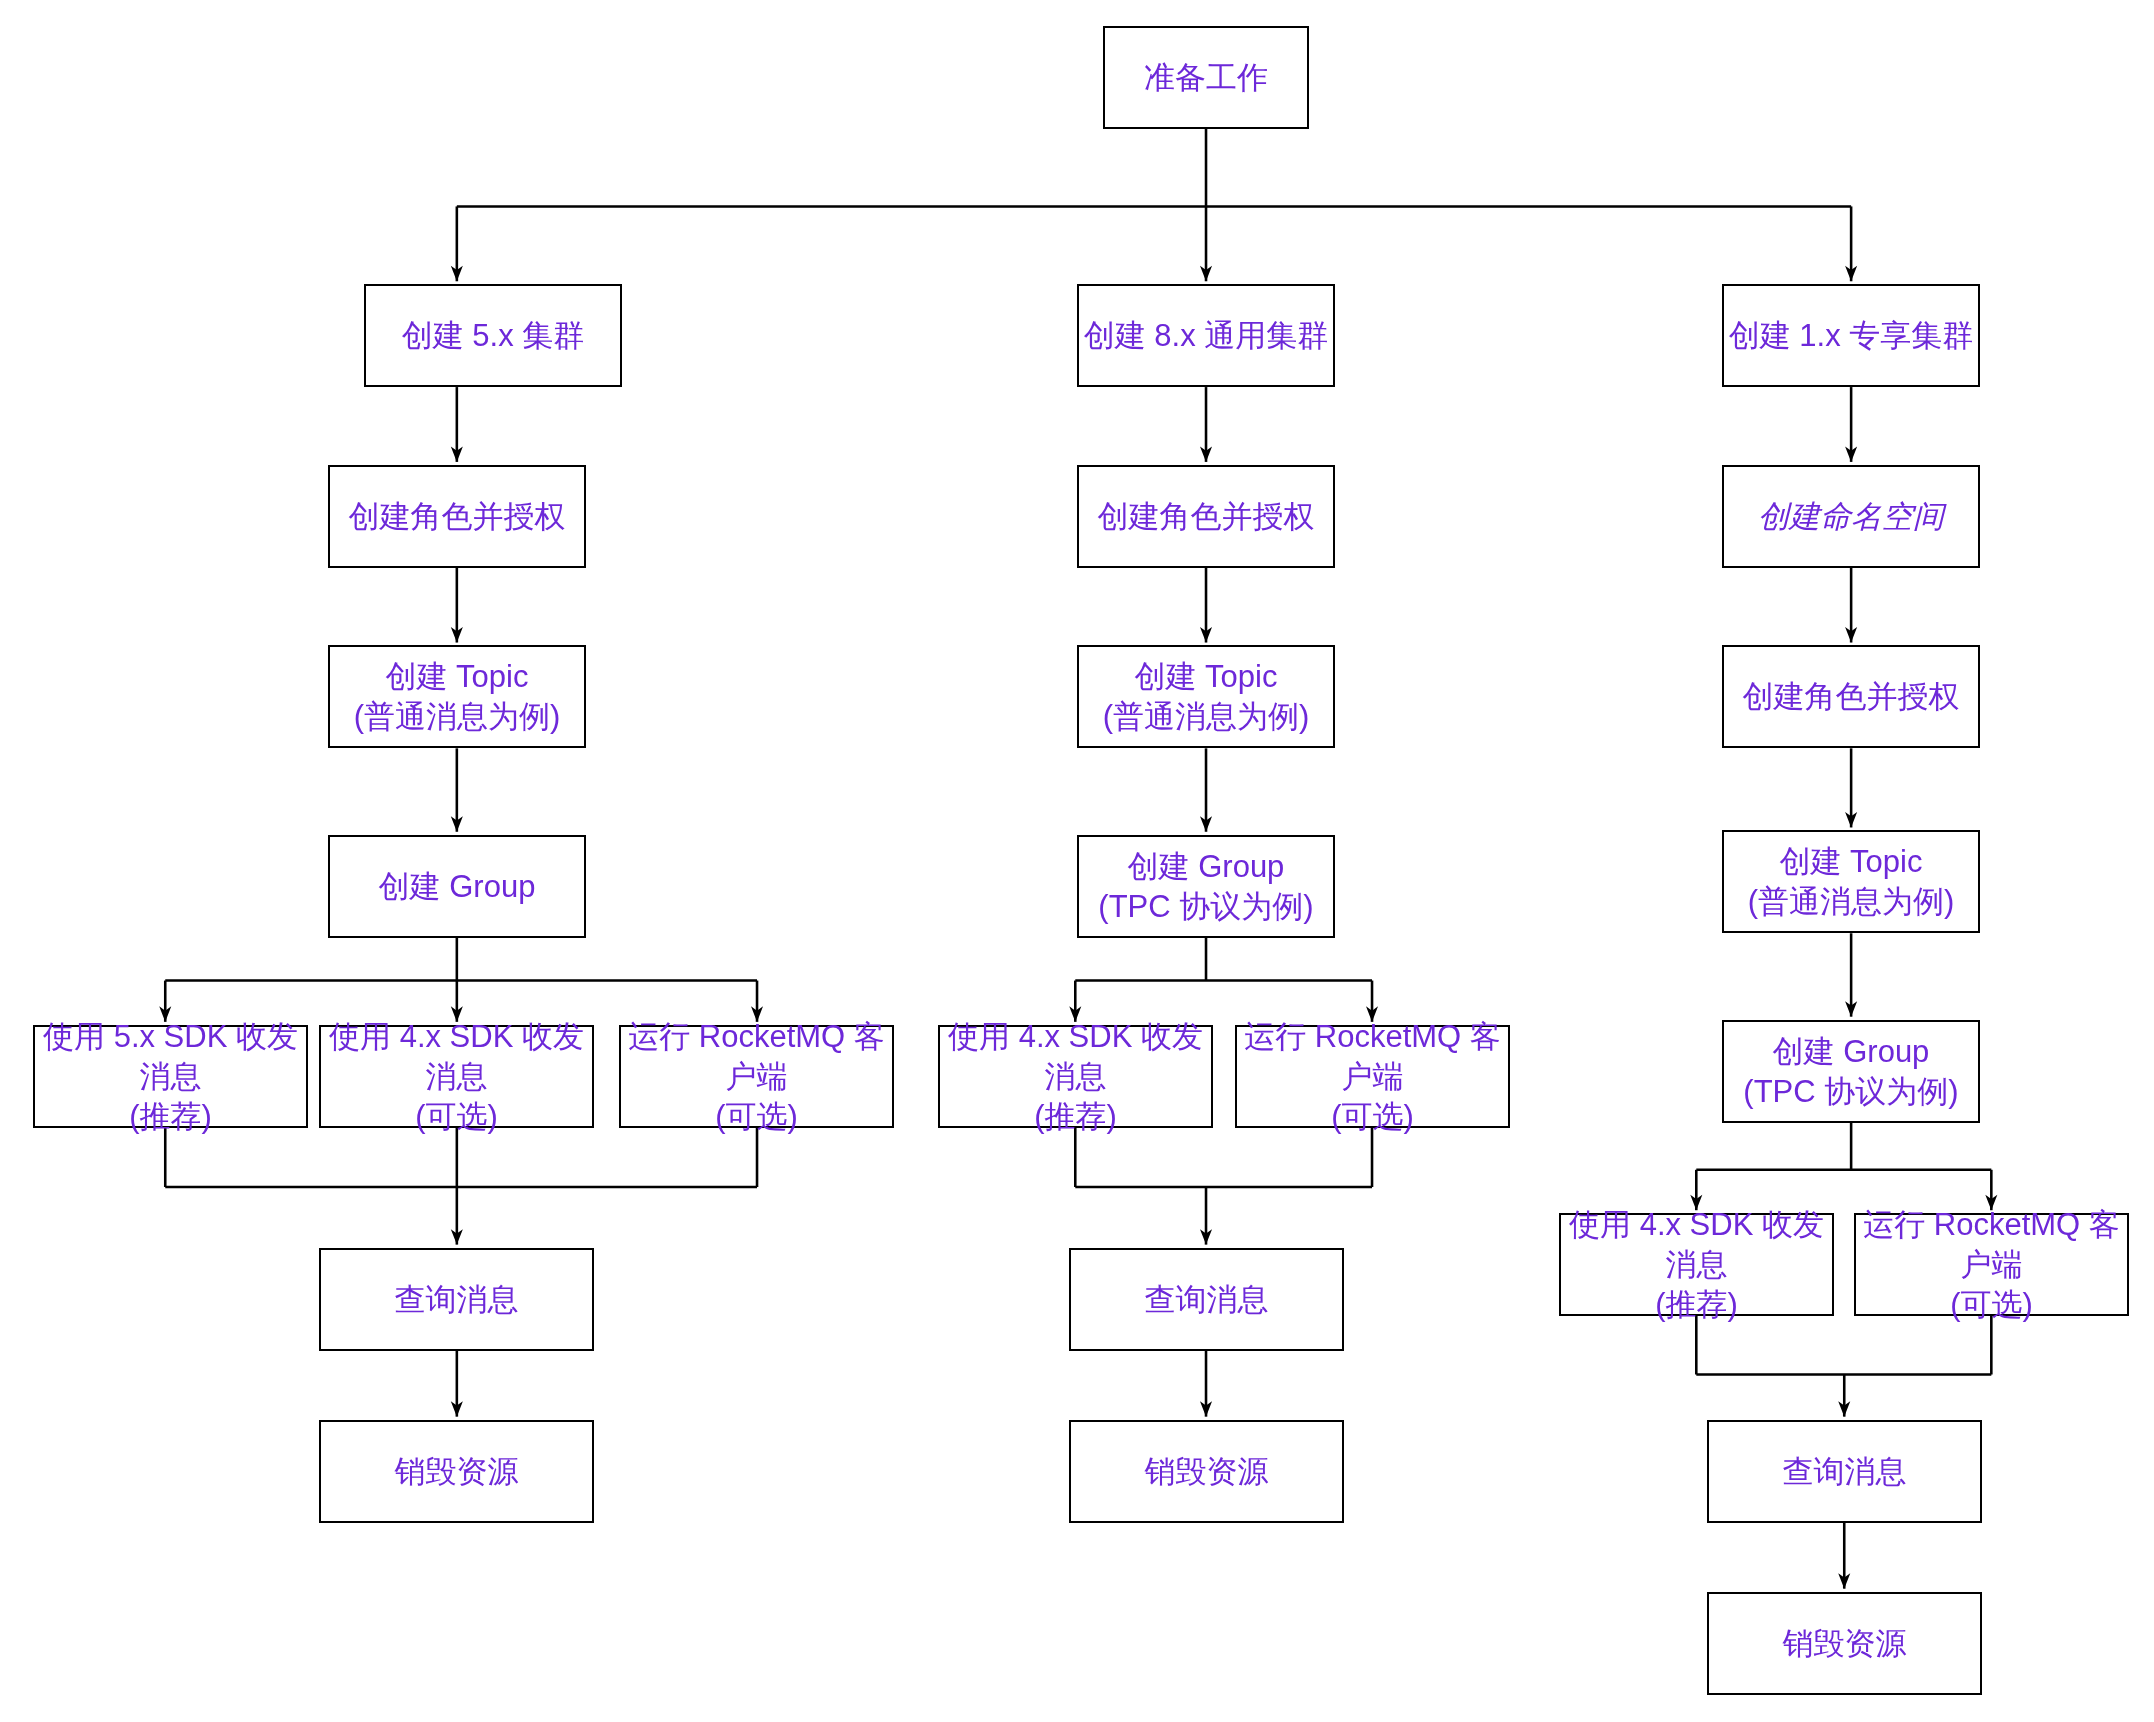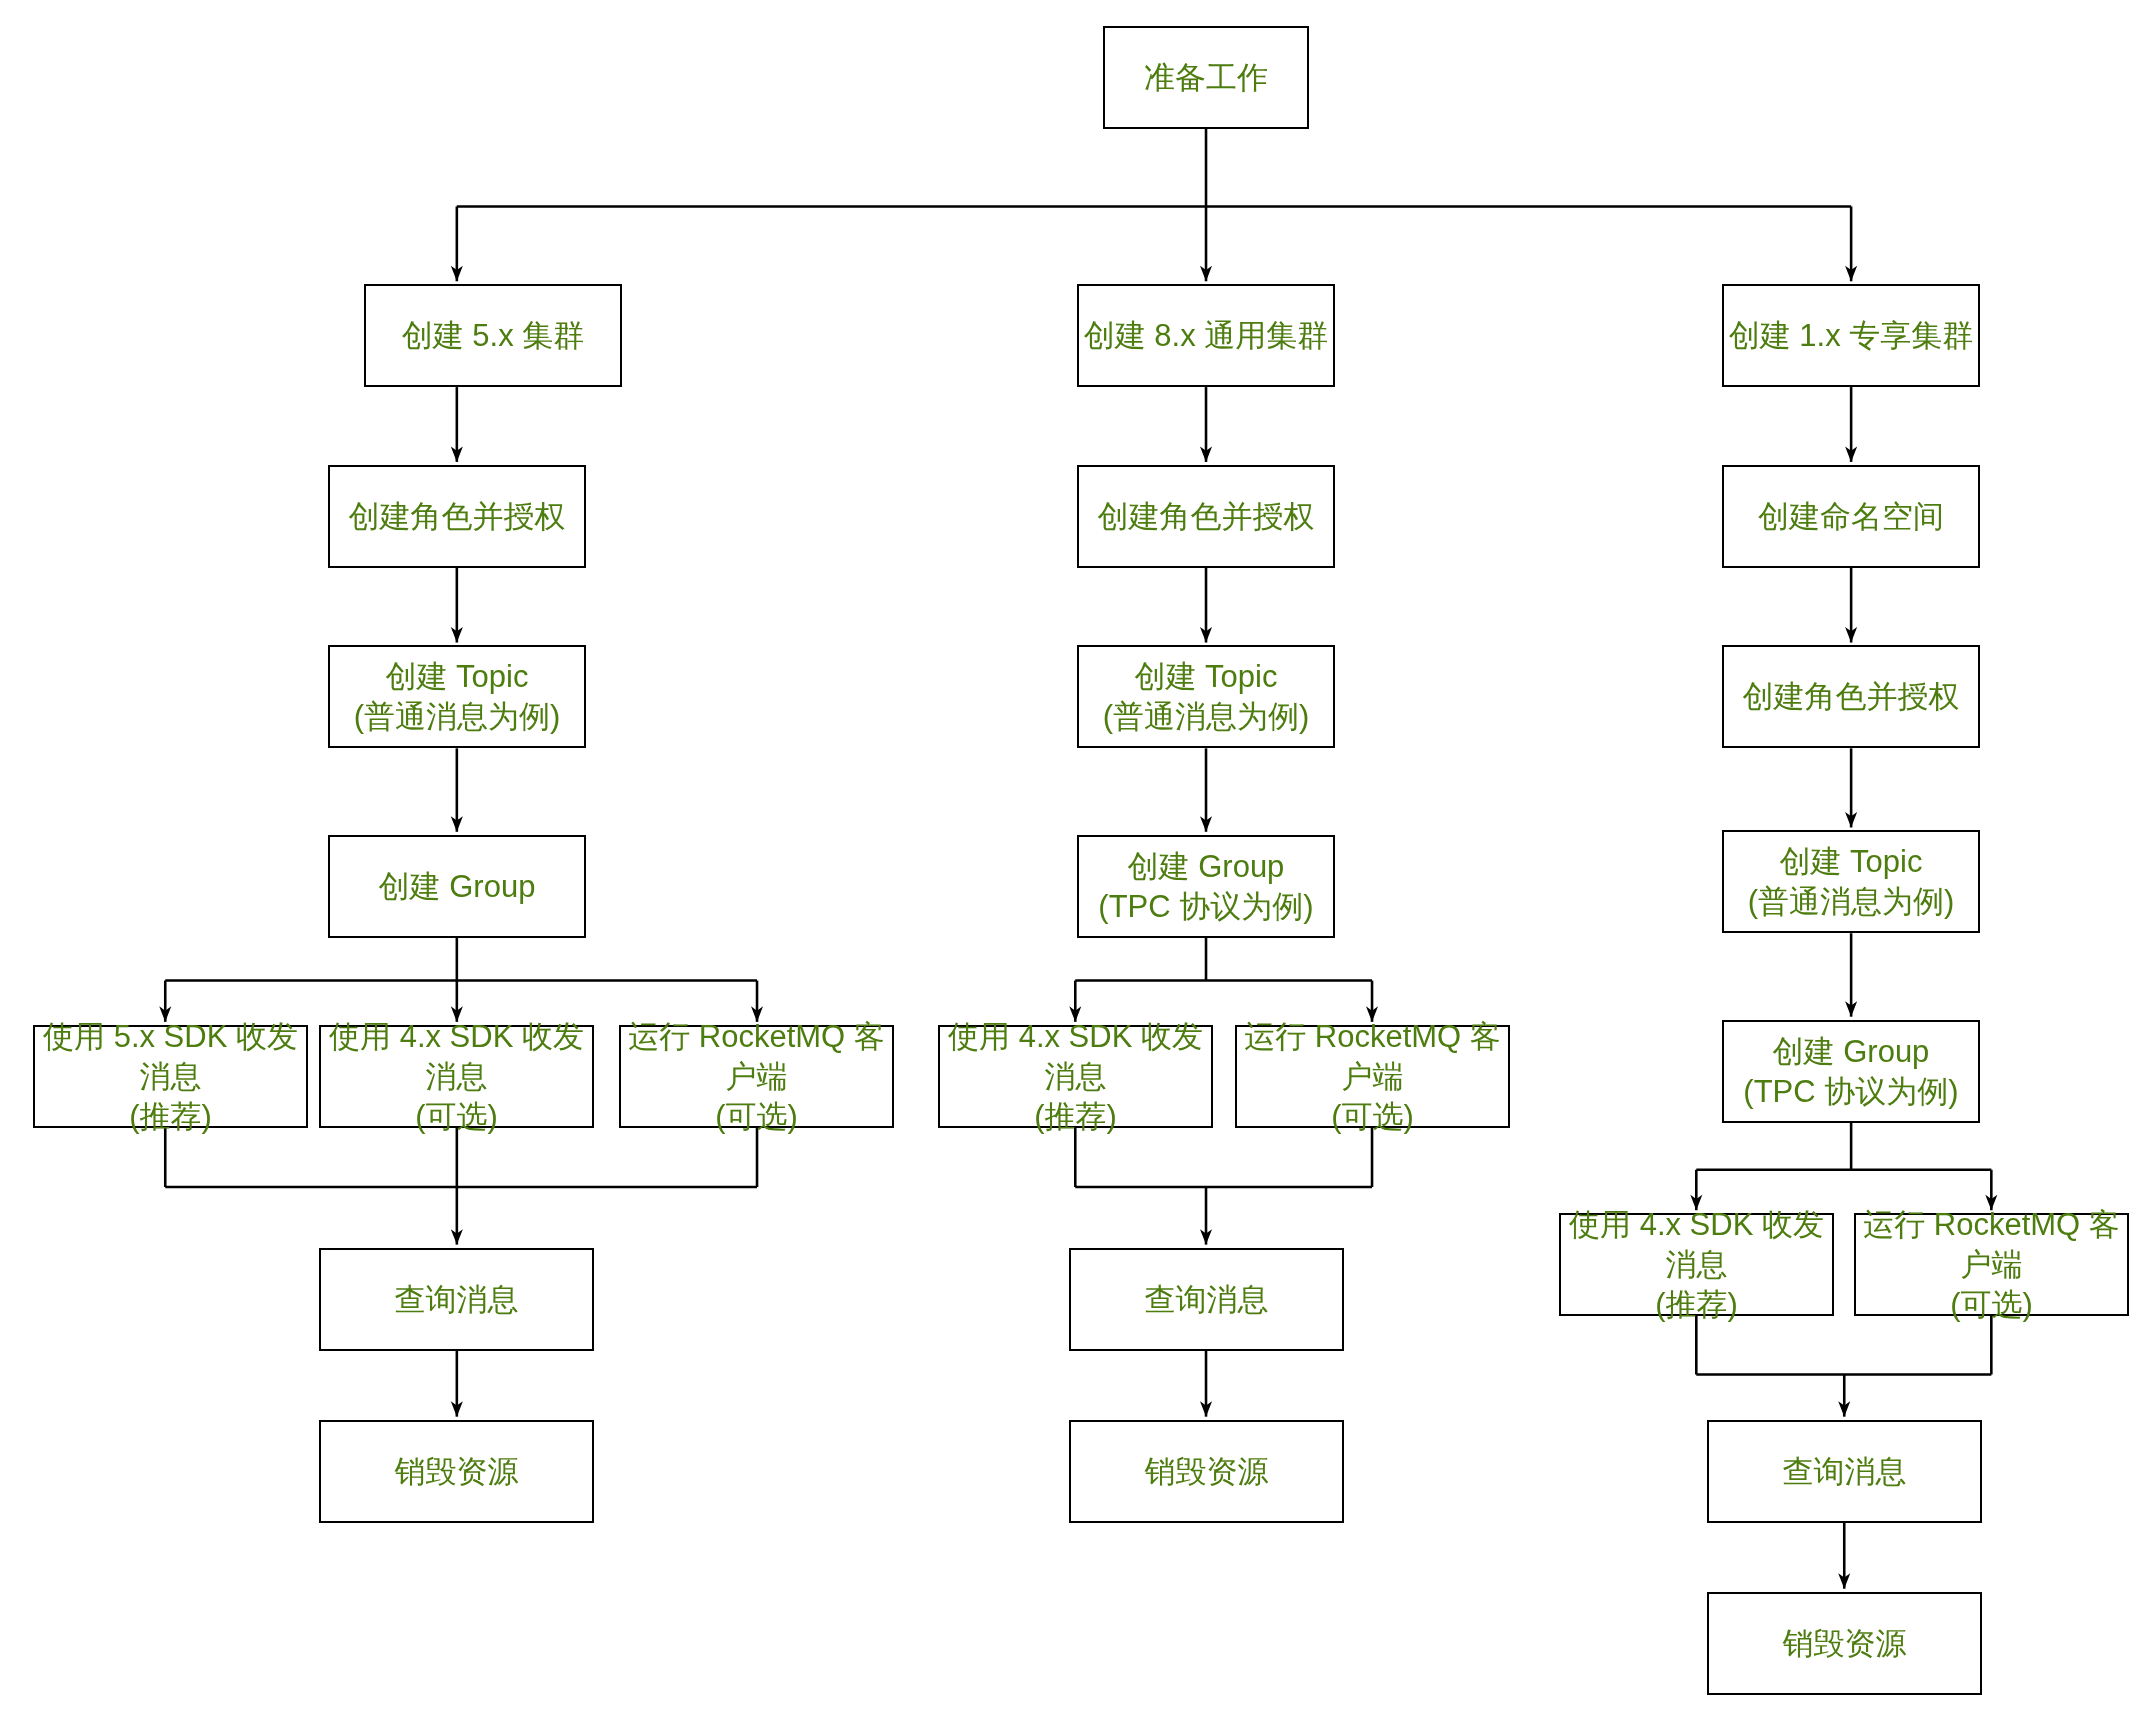--- a/index.html
+++ b/index.html
@@ -1,21 +1,21 @@
 <!DOCTYPE html>
 <html style="font-size:13.8px"><head>
 <meta charset="utf-8">
 <style>
   html,body{margin:0;padding:0;background:#ffffff;}
   .canvas{position:relative;width:2154px;height:1722px;background:#ffffff;
           font-family:"Liberation Sans","DejaVu Sans",sans-serif;}
   .wires{position:absolute;left:0;top:0;width:2154px;height:1722px;}
   .node{position:absolute;box-sizing:border-box;background:#ffffff;border:2.6px solid #000000;
         display:flex;align-items:center;justify-content:center;text-align:center;
-        color:#4d7c0f;font-size:31px;line-height:40px;white-space:pre-line;}
+        color:#6d28d9;font-size:31px;line-height:40px;white-space:pre-line;}
 </style>
 </head>
 <body>
 
 <div class="canvas">
 
   <svg class="wires" viewBox="0 0 2504 2002" xmlns="http://www.w3.org/2000/svg">
     <defs>
       <marker id="arr" viewBox="0 0 20 16" markerUnits="userSpaceOnUse" markerWidth="20" markerHeight="16" refX="19" refY="8" orient="auto">
         <polygon points="1,1 19,8 1,15 6,8" fill="#000000"></polygon>
@@ -91,21 +91,21 @@
   <div class="node" style="left:1077px;top:835px;width:258px;height:103px;">创建 Group
 (TPC 协议为例)</div>
   <div class="node" style="left:938px;top:1025px;width:275px;height:103px;">使用 4.x SDK 收发消息
 (推荐)</div>
   <div class="node" style="left:1235px;top:1025px;width:275px;height:103px;">运行 RocketMQ 客户端
 (可选)</div>
   <div class="node" style="left:1069px;top:1248px;width:275px;height:103px;">查询消息</div>
   <div class="node" style="left:1069px;top:1420px;width:275px;height:103px;">销毁资源</div>
 
   <div class="node" style="left:1722px;top:284px;width:258px;height:103px;">创建 1.x 专享集群</div>
-  <div class="node" style="left:1722px;top:465px;width:258px;height:103px;">创建命名空间</div>
+  <div class="node" style="left:1722px;top:465px;width:258px;height:103px;font-style:italic;">创建命名空间</div>
   <div class="node" style="left:1722px;top:645px;width:258px;height:103px;">创建角色并授权</div>
   <div class="node" style="left:1722px;top:830px;width:258px;height:103px;">创建 Topic
 (普通消息为例)</div>
   <div class="node" style="left:1722px;top:1020px;width:258px;height:103px;">创建 Group
 (TPC 协议为例)</div>
   <div class="node" style="left:1559px;top:1213px;width:275px;height:103px;">使用 4.x SDK 收发消息
 (推荐)</div>
   <div class="node" style="left:1854px;top:1213px;width:275px;height:103px;">运行 RocketMQ 客户端
 (可选)</div>
   <div class="node" style="left:1707px;top:1420px;width:275px;height:103px;">查询消息</div>

